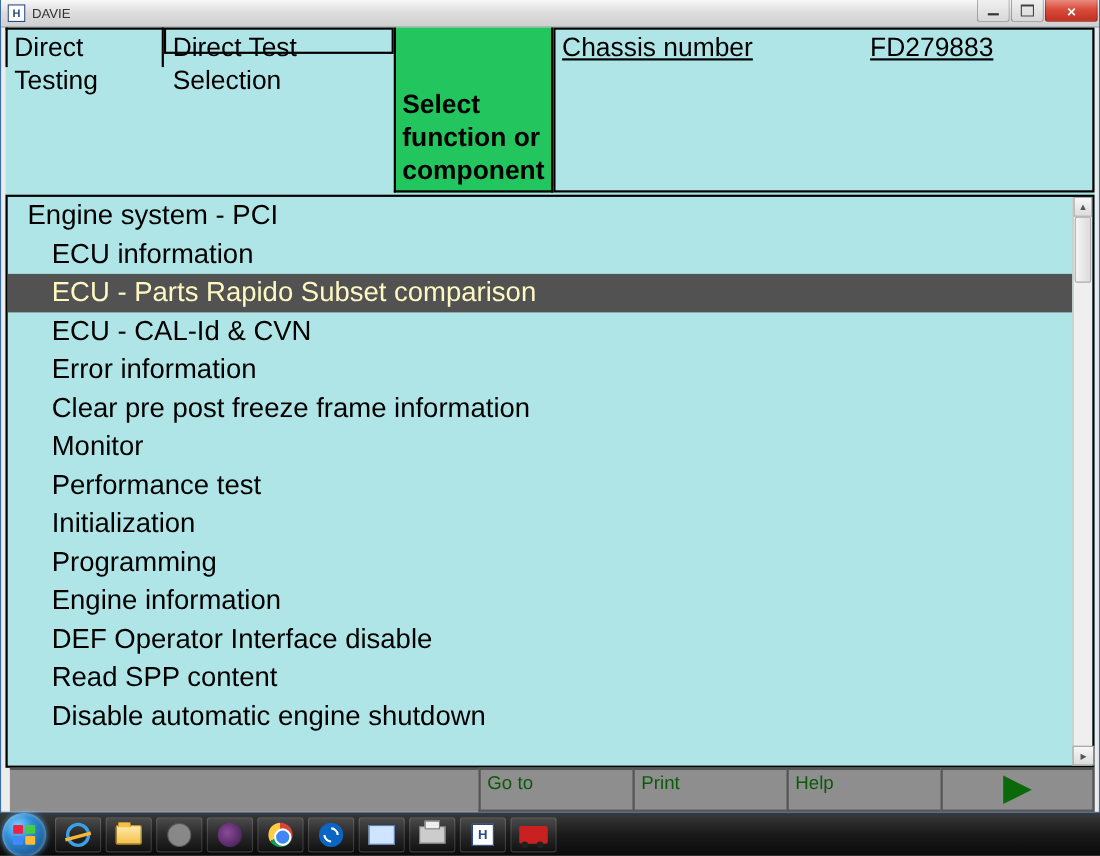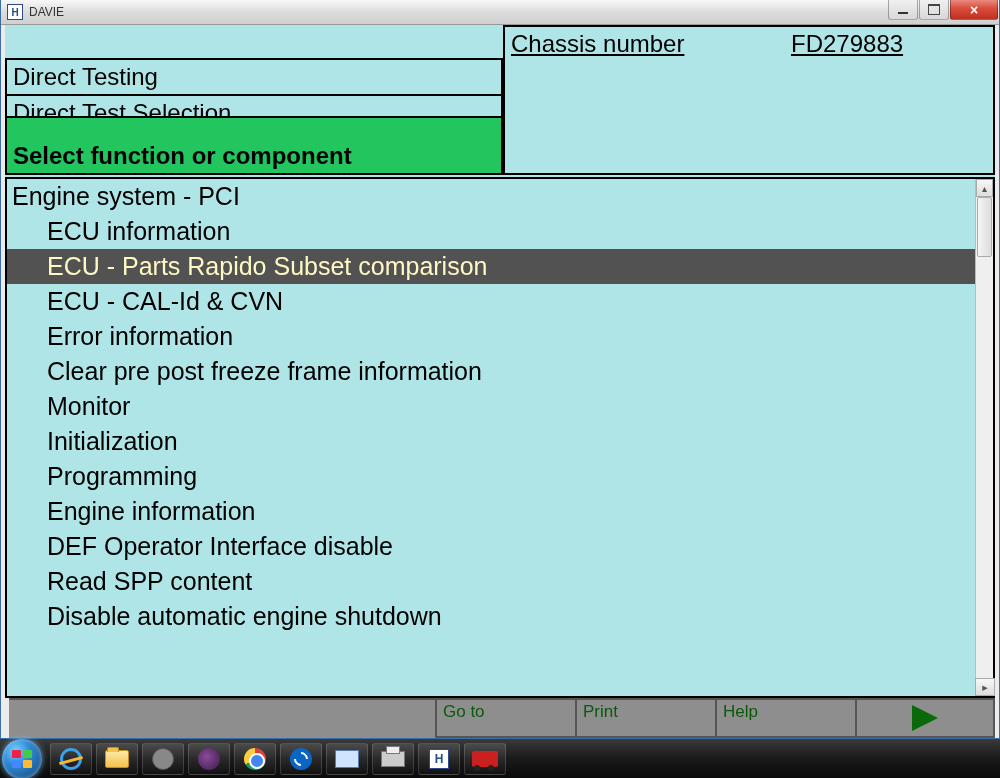--- a/index.html
+++ b/index.html
@@ -75,22 +75,21 @@
     top: 25px; left: 4px; right: 4px; bottom: 40px;
     background: #b0e5e7;
   }
   .header-row {
     display: flex;
     height: 150px;
   }
   .left-col {
     width: 498px;
     display: flex;
-    flex-direction: column;
-    margin-top: 33px;
+    flex-direction: row;
   }
   .right-col {
     flex: 1;
     border: 2px solid #000;
     background: #b0e5e7;
     padding: 2px 6px;
     font-size: 24px;
     line-height: 30px;
     text-decoration: underline;
   }
@@ -150,21 +149,21 @@
     border:1px solid #aaa; border-radius:2px;
   }
   .list-item {
     font-size: 25px;
     line-height: 35px;
     color: #000;
     white-space: nowrap;
     padding-left: 6px;
     cursor: default;
   }
-  .list-item.root { padding-left: 5px; }
+  .list-item.root { padding-left: 18px; }
   .list-item.child { padding-left: 40px; }
   .list-item.selected { background: #525252; color: #fef9c3; }
   .bottom-bar {
     position: absolute;
     left: 8px; right: 4px; bottom: 0;
     height: 40px;
     background: #8e8e8e;
     display: flex;
   }
   .bb-spacer { flex: 1; border-top:2px solid #555;}
@@ -282,20 +281,21 @@
 
     <div class="list-area">
       <div class="list-scroll" id="list-scroll">
           <div class="list-item root">Engine system - PCI</div>
           <div class="list-item child">ECU information</div>
           <div class="list-item child selected">ECU - Parts Rapido Subset comparison</div>
           <div class="list-item child">ECU - CAL-Id &amp; CVN</div>
           <div class="list-item child">Error information</div>
           <div class="list-item child">Clear pre post freeze frame information</div>
           <div class="list-item child">Monitor</div>
+          <div class="list-item child">Performance test</div>
           <div class="list-item child">Initialization</div>
           <div class="list-item child">Programming</div>
           <div class="list-item child">Engine information</div>
           <div class="list-item child">DEF Operator Interface disable</div>
           <div class="list-item child">Read SPP content</div>
           <div class="list-item child">Disable automatic engine shutdown</div>
         </div>
       <div class="scrollbar">
         <div class="scroll-arrow up">▴</div>
         <div class="scroll-thumb-right"></div>

